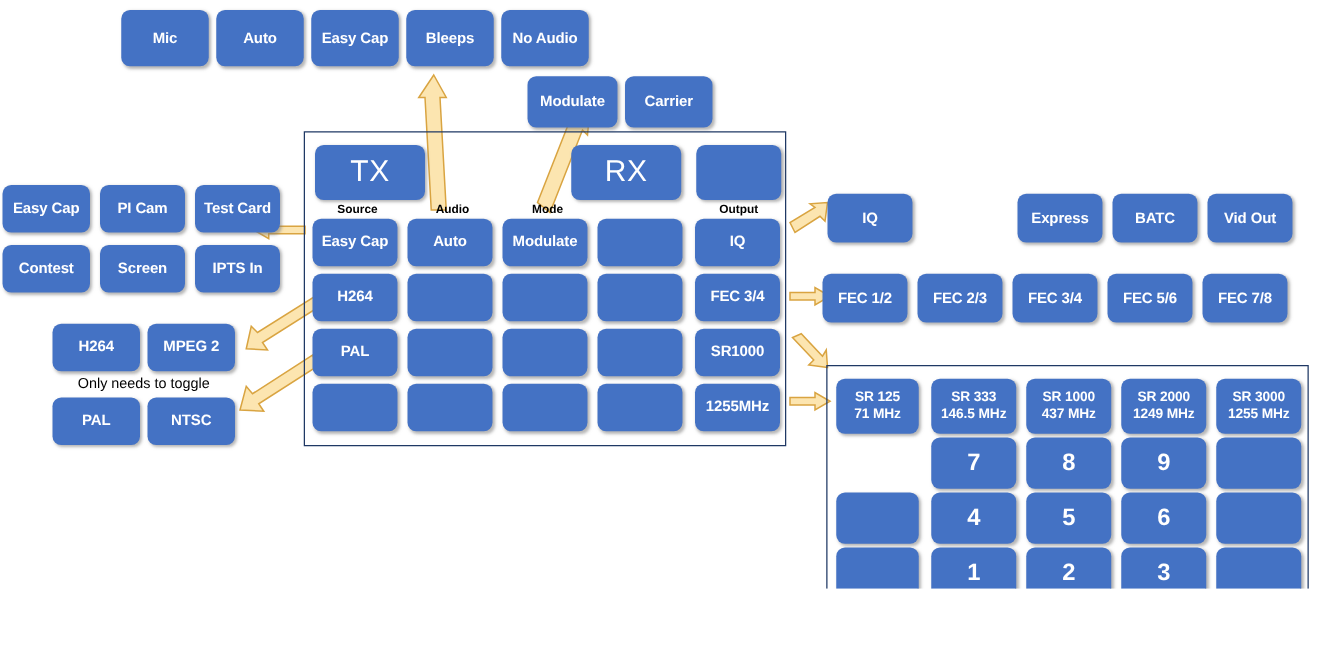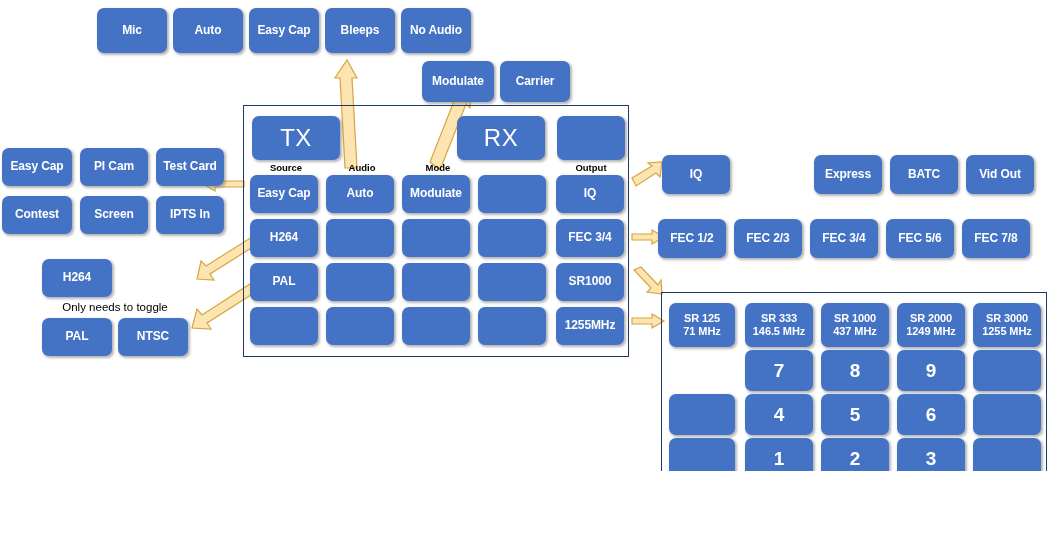--- a/index.html
+++ b/index.html
@@ -140,20 +140,21 @@
   <div class="btn" style="left:500px;top:61px;width:70px;height:41px;">Carrier</div>
 
   <div class="btn" style="left:2px;top:148px;width:70px;height:38px;">Easy Cap</div>
   <div class="btn" style="left:80px;top:148px;width:68px;height:38px;">PI Cam</div>
   <div class="btn" style="left:156px;top:148px;width:68px;height:38px;">Test Card</div>
   <div class="btn" style="left:2px;top:196px;width:70px;height:38px;">Contest</div>
   <div class="btn" style="left:80px;top:196px;width:68px;height:38px;">Screen</div>
   <div class="btn" style="left:156px;top:196px;width:68px;height:38px;">IPTS In</div>
 
   <div class="btn" style="left:42px;top:259px;width:70px;height:38px;">H264</div>
+  <div class="btn" style="left:118px;top:259px;width:70px;height:38px;">MPEG 2</div>
   <div class="note" style="left:42px;top:301px;width:146px;">Only needs to toggle</div>
   <div class="btn" style="left:42px;top:318px;width:70px;height:38px;">PAL</div>
   <div class="btn" style="left:118px;top:318px;width:70px;height:38px;">NTSC</div>
 
   <div class="panel" style="left:243px;top:105px;width:386px;height:252px;"></div>
 
   <div class="btn big" style="left:252px;top:116px;width:88px;height:44px;">TX</div>
 
   <div class="btn big" style="left:457px;top:116px;width:88px;height:44px;">RX</div>
   <div class="btn" style="left:557px;top:116px;width:68px;height:44px;"></div>

